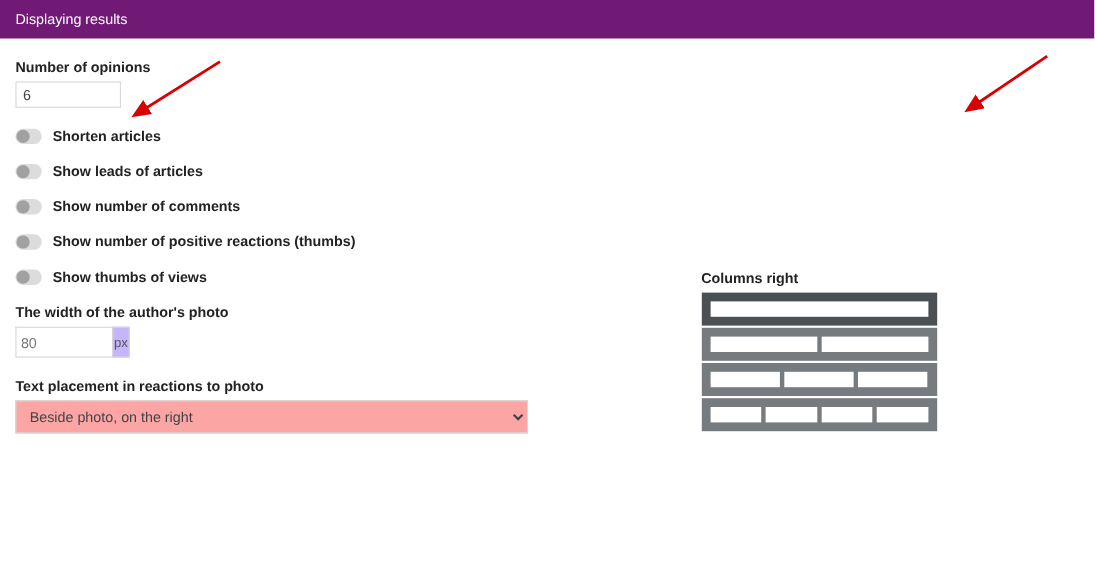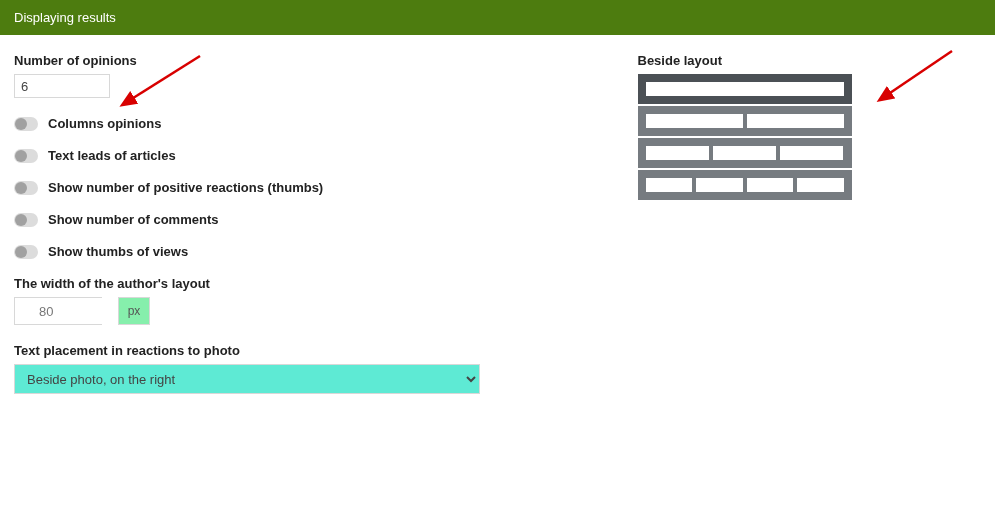--- a/index.html
+++ b/index.html
@@ -4,29 +4,30 @@
 <style>
   * { box-sizing: border-box; margin: 0; padding: 0; }
   body {
     font-family: "Segoe UI", Arial, sans-serif;
     font-size: 13px;
     color: #222;
     background: #fff;
     width: 995px;
   }
   .header-bar {
-    background: #4d7c0f;
+    background: #701a75;
     color: #fff;
     padding: 10px 14px;
     font-size: 13px;
   }
   .content {
     display: flex;
     padding: 18px 14px 10px 14px;
     position: relative;
+    align-items: flex-end;
   }
   .left-col {
     width: 50%;
   }
   .right-col {
     width: 50%;
     padding-left: 140px;
   }
   .field-label {
     font-weight: 700;
@@ -76,44 +77,43 @@
   .photo-width-row {
     display: flex;
     align-items: stretch;
     margin-bottom: 18px;
   }
   .photo-width-input {
     width: 88px;
     height: 28px;
     border: 1px solid #d8d8d8;
     border-right: none;
-    padding: 4px 24px;
+    padding: 4px 4px;
     font-size: 13px;
     color: #777;
   }
   .unit-box {
     height: 28px;
-    width: 32px;
-    background: #86efac;
+    width: 16px;
+    background: #c4b5fd;
     border: 1px solid #d8d8d8;
     display: flex;
     align-items: center;
     justify-content: center;
     font-size: 12px;
     color: #555;
-    margin-left: 16px;
   }
   .select-box {
     width: 466px;
     height: 30px;
     border: 1px solid #d8d8d8;
     padding: 4px 8px;
     font-size: 13px;
     color: #444;
-    background: #5eead4;
+    background: #fca5a5;
   }
   
   .layout-grid {
     margin-top: 6px;
   }
   .layout-tile {
     background: #767b80;
     padding: 8px;
     width: 214px;
     margin-bottom: 2px;
@@ -163,54 +163,54 @@
     <line x1="90" y1="6" x2="25" y2="50" stroke="#d80000" stroke-width="2.5" marker-end="url(#ah2)"></line>
   </svg>
 
   <div class="left-col">
 
     <div class="field-label">Number of opinions</div>
     <input class="num-input" type="text" value="6" style="">
 
     <div class="toggle-row">
       <div class="toggle"></div>
-      <div class="toggle-label">Columns opinions</div>
-    </div>
-    <div class="toggle-row">
-      <div class="toggle"></div>
-      <div class="toggle-label">Text leads of articles</div>
+      <div class="toggle-label">Shorten articles</div>
+    </div>
+    <div class="toggle-row">
+      <div class="toggle"></div>
+      <div class="toggle-label">Show leads of articles</div>
+    </div>
+    <div class="toggle-row">
+      <div class="toggle"></div>
+      <div class="toggle-label">Show number of comments</div>
     </div>
     <div class="toggle-row">
       <div class="toggle"></div>
       <div class="toggle-label">Show number of positive reactions (thumbs)</div>
     </div>
     <div class="toggle-row">
       <div class="toggle"></div>
-      <div class="toggle-label">Show number of comments</div>
-    </div>
-    <div class="toggle-row">
-      <div class="toggle"></div>
       <div class="toggle-label">Show thumbs of views</div>
     </div>
 
-    <div class="field-label">The width of the author's layout</div>
+    <div class="field-label">The width of the author's photo</div>
     <div class="photo-width-row">
       <input class="photo-width-input" type="text" value="80" style="">
       <div class="unit-box">px</div>
     </div>
 
     <div class="field-label">Text placement in reactions to photo</div>
     <select class="select-box">
       <option>Beside photo, on the right</option>
     </select>
 
   </div>
 
   <div class="right-col">
-    <div class="field-label">Beside layout</div>
+    <div class="field-label">Columns right</div>
     <div class="layout-grid" id="layout-grid">
         <div class="layout-tile selected">
           <div class="cells">
             <div class="cell"></div>
           </div>
         </div>
         <div class="layout-tile">
           <div class="cells">
             <div class="cell"></div>
             <div class="cell"></div>

